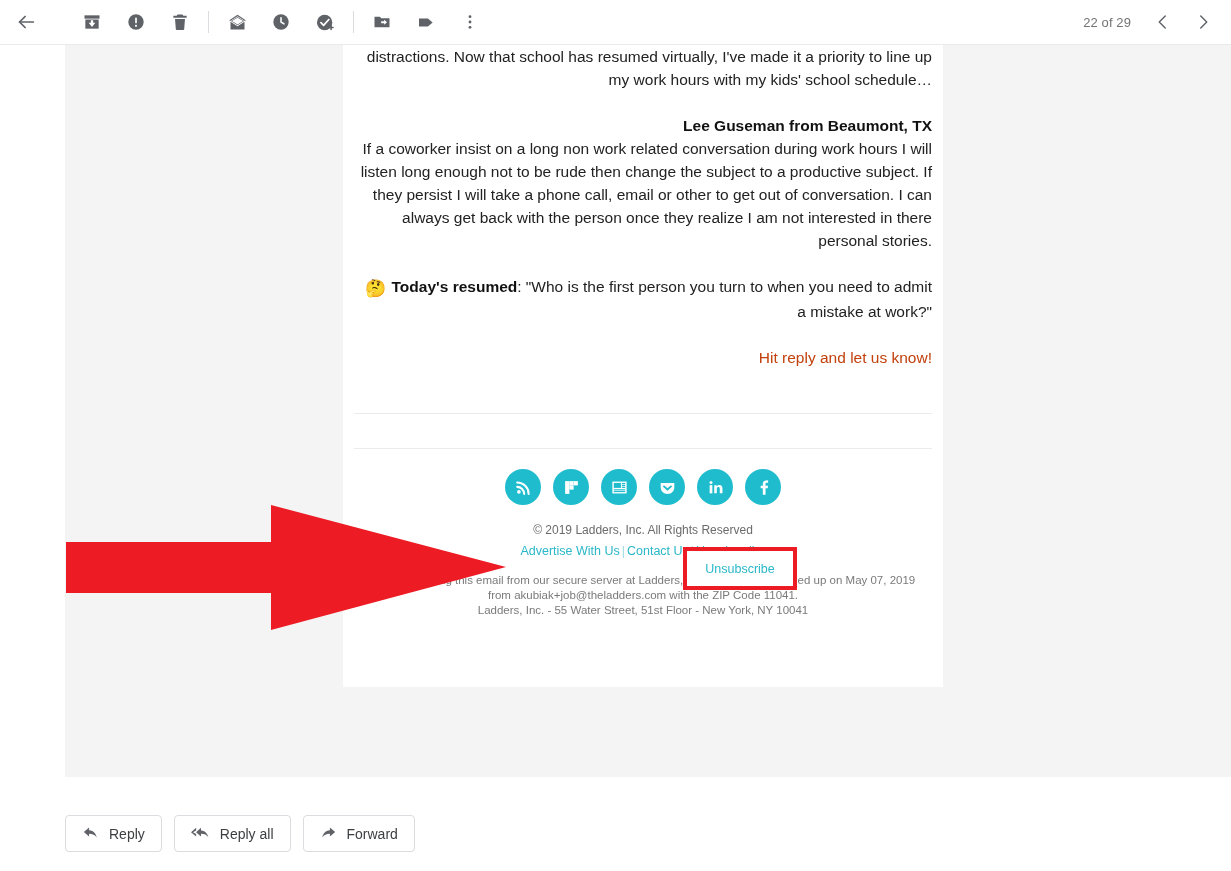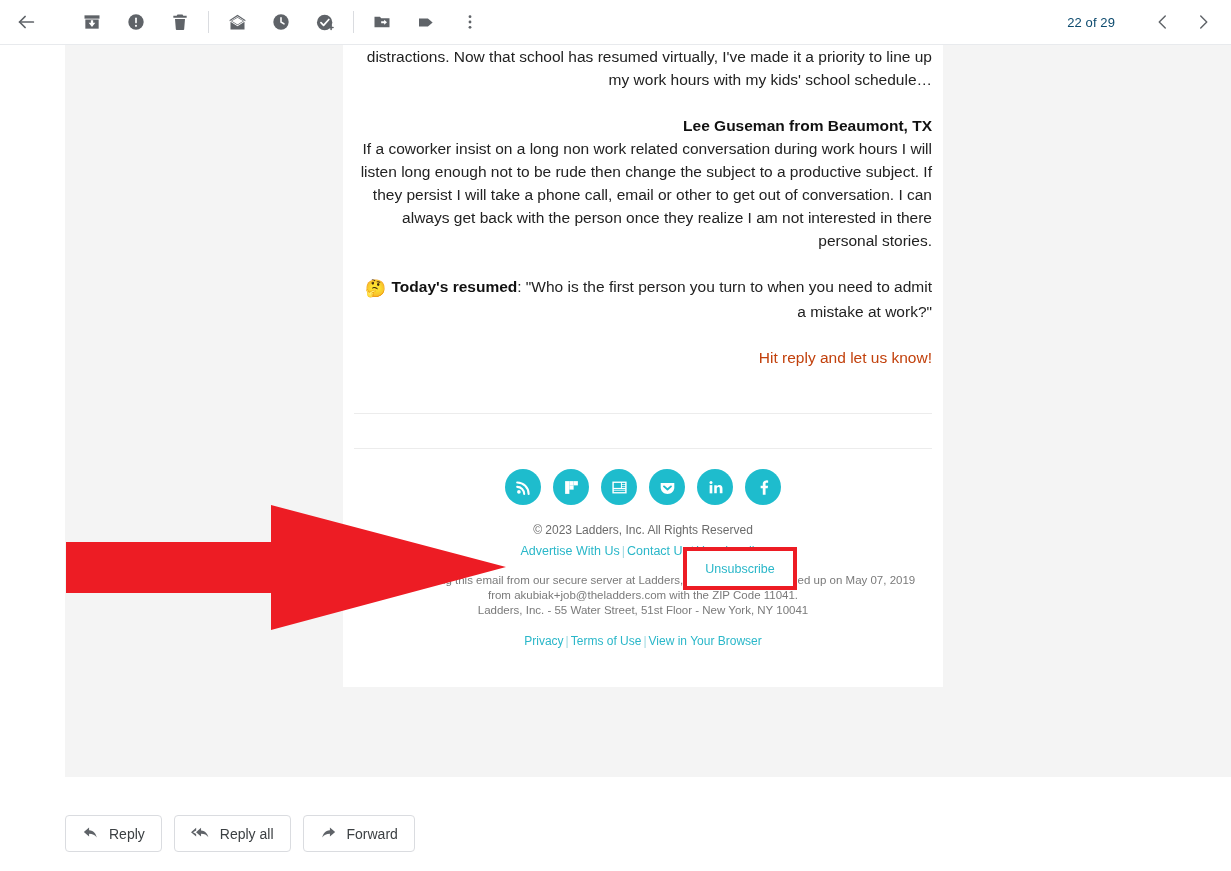--- a/index.html
+++ b/index.html
@@ -24,22 +24,22 @@
     display: flex; align-items: center; justify-content: center;
     background: none; border: none; cursor: pointer;
   }
   .tb-btn svg { display: block; }
   .tb-sep {
     width: 1px; height: 22px; background: #dadce0;
     margin: 0 6px;
   }
   .tb-spacer { flex: 1 1 auto; }
   .tb-count {
-    font-size: 13px; color: #0c4a6e;
-    margin-right: 28px; white-space: nowrap;
+    font-size: 13px; color: #737373;
+    margin-right: 12px; white-space: nowrap;
     letter-spacing: .1px;
   }
   .tb-nav {
     width: 40px; height: 40px;
     display: flex; align-items: center; justify-content: center;
     background: none; border: none; cursor: pointer;
   }
   .tb-nav:last-child { margin-right: 8px; }
 
   
@@ -331,35 +331,32 @@
           </div>
 
           <div class="soc">
             <svg width="19" height="19" viewBox="0 0 24 24">
               <path d="M14.6 21V13h2.7l.45-3.3h-3.15V7.6c0-.95.28-1.6 1.66-1.6h1.6V3.1A22 22 0 0 0 15.3 3c-2.5 0-4.2 1.55-4.2 4.35V9.7H8.4V13h2.7v8z" fill="#ffffff"></path>
             </svg>
           </div>
 
         </div>
 
-        <div class="copy">© 2023 Ladders, Inc. All Rights Reserved</div>
+        <div class="copy">© 2019 Ladders, Inc. All Rights Reserved</div>
 
         <div class="links1">
           <a href="#">Advertise With Us</a><span class="bar">|</span><a href="#">Contact Us</a><span class="bar">|</span><a href="#">Unsubscribe</a>
         </div>
 
         <div class="fineprint">
           <div>You're receiving this email from our secure server at Ladders, Inc. because you signed up on May 07, 2019</div>
           <div>from akubiak+job@theladders.com with the ZIP Code 11041.</div>
           <div>Ladders, Inc. - 55 Water Street, 51st Floor - New York, NY 10041</div>
         </div>
 
-        <div class="links2">
-          <a href="#">Privacy</a><span class="bar">|</span><a href="#">Terms of Use</a><span class="bar">|</span><a href="#">View in Your Browser</a>
-        </div>
 
       </div>
     </div>
   </div>
 
   <svg class="arrow" viewBox="0 0 440 125">
     <path d="M0 37 H205 V0 L440 62 L205 125 V88 H0 Z" fill="#ED1C24"></path>
   </svg>
 
   <div class="hl-box">

